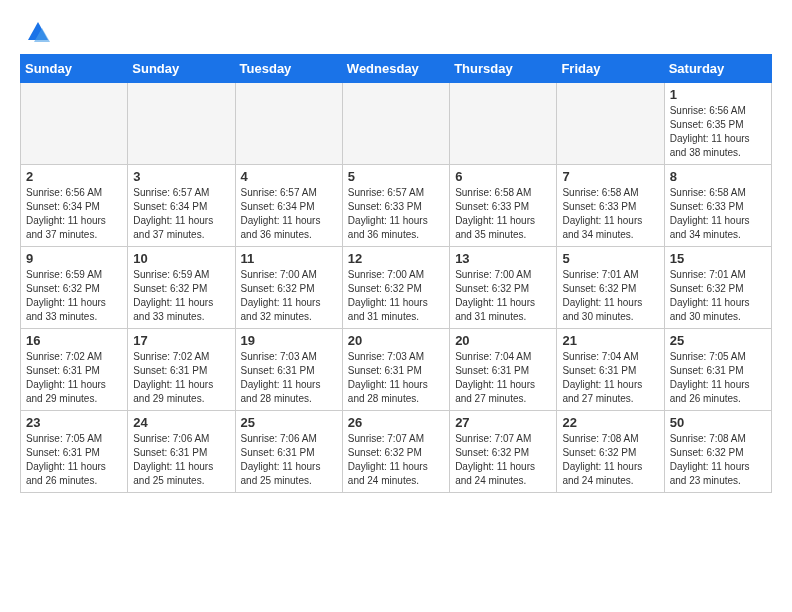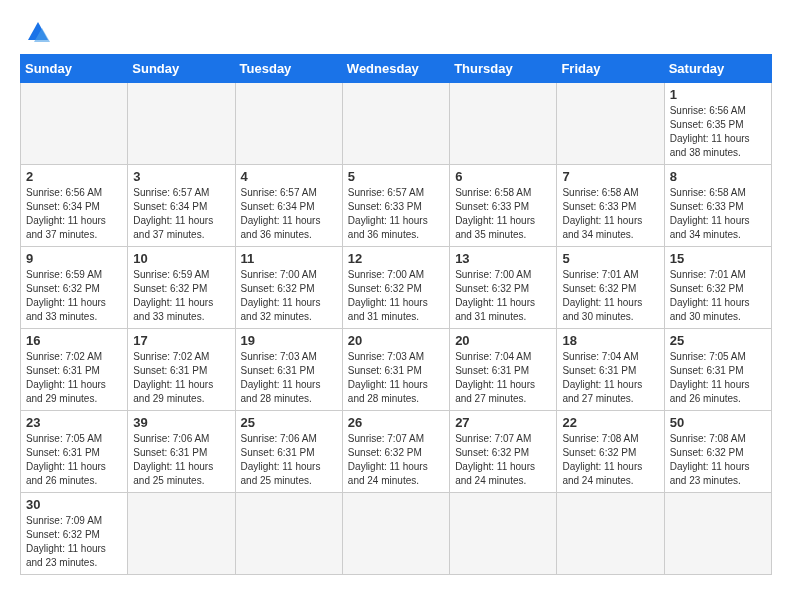--- a/index.html
+++ b/index.html
@@ -267,21 +267,21 @@
 and 28 minutes.</div>
         </td>
         <td>
           <span class="day-number">20</span>
           <div class="day-info" style="white-space: pre-line;">Sunrise: 7:04 AM
 Sunset: 6:31 PM
 Daylight: 11 hours
 and 27 minutes.</div>
         </td>
         <td>
-          <span class="day-number">18</span>
+          <span class="day-number">21</span>
           <div class="day-info" style="white-space: pre-line;">Sunrise: 7:04 AM
 Sunset: 6:31 PM
 Daylight: 11 hours
 and 27 minutes.</div>
         </td>
         <td>
           <span class="day-number">25</span>
           <div class="day-info" style="white-space: pre-line;">Sunrise: 7:05 AM
 Sunset: 6:31 PM
 Daylight: 11 hours
@@ -290,21 +290,21 @@
       </tr>
       <tr>
         <td>
           <span class="day-number">23</span>
           <div class="day-info" style="white-space: pre-line;">Sunrise: 7:05 AM
 Sunset: 6:31 PM
 Daylight: 11 hours
 and 26 minutes.</div>
         </td>
         <td>
-          <span class="day-number">39</span>
+          <span class="day-number">24</span>
           <div class="day-info" style="white-space: pre-line;">Sunrise: 7:06 AM
 Sunset: 6:31 PM
 Daylight: 11 hours
 and 25 minutes.</div>
         </td>
         <td>
           <span class="day-number">25</span>
           <div class="day-info" style="white-space: pre-line;">Sunrise: 7:06 AM
 Sunset: 6:31 PM
 Daylight: 11 hours
@@ -331,30 +331,15 @@
 Daylight: 11 hours
 and 24 minutes.</div>
         </td>
         <td>
           <span class="day-number">50</span>
           <div class="day-info" style="white-space: pre-line;">Sunrise: 7:08 AM
 Sunset: 6:32 PM
 Daylight: 11 hours
 and 23 minutes.</div>
         </td>
-      </tr>
-      <tr class="last-row">
-        <td>
-          <span class="day-number">30</span>
-          <div class="day-info" style="white-space: pre-line;">Sunrise: 7:09 AM
-Sunset: 6:32 PM
-Daylight: 11 hours
-and 23 minutes.</div>
-        </td>
-        <td class="empty"></td>
-        <td class="empty"></td>
-        <td class="empty"></td>
-        <td class="empty"></td>
-        <td class="empty"></td>
-        <td class="empty"></td>
       </tr>
     </tbody>
 </table>
 
 </body></html>

